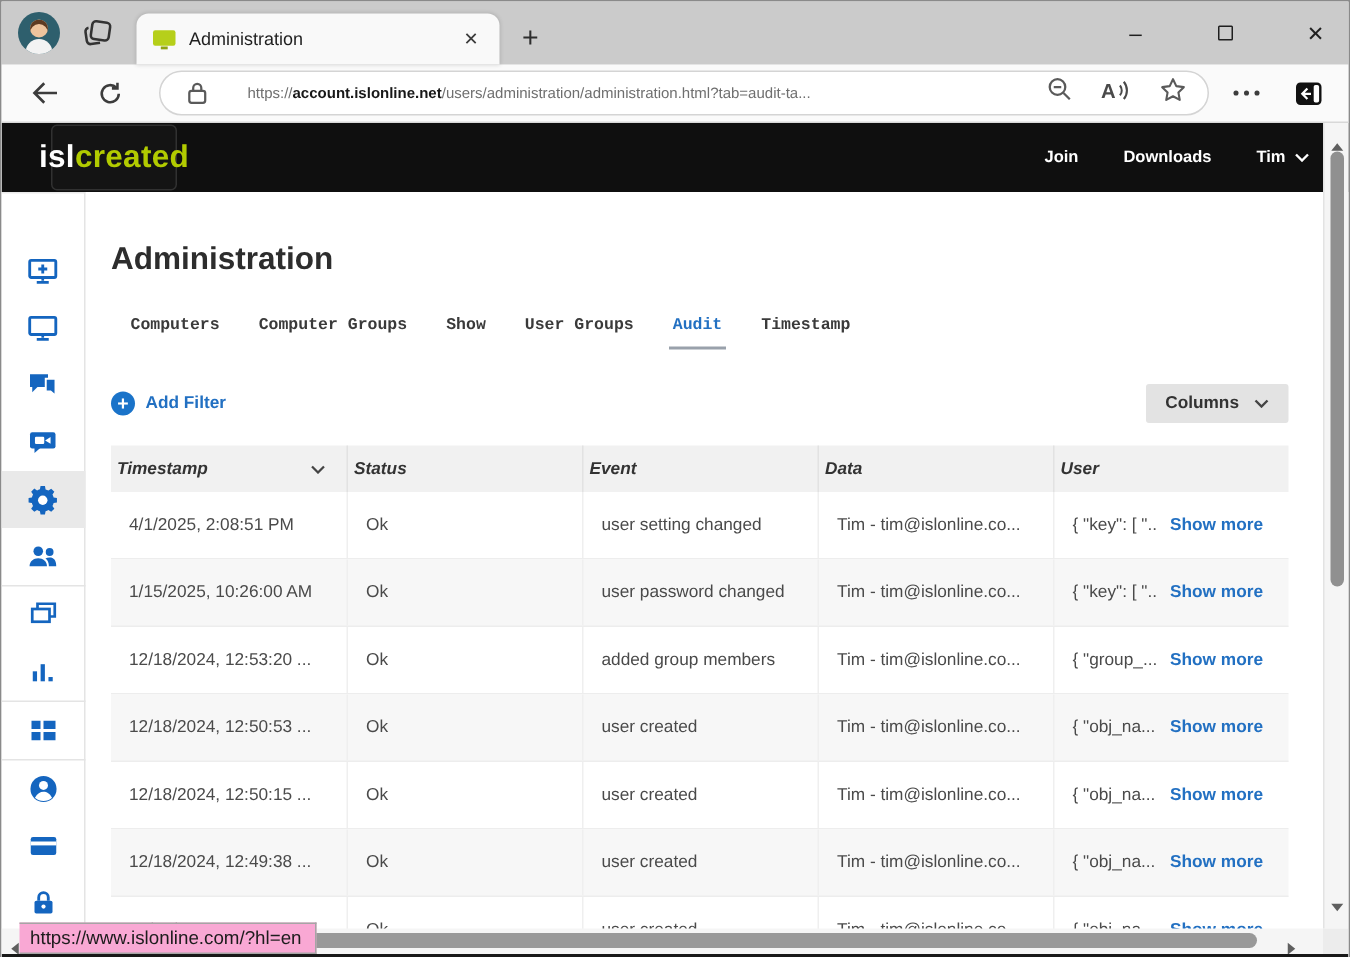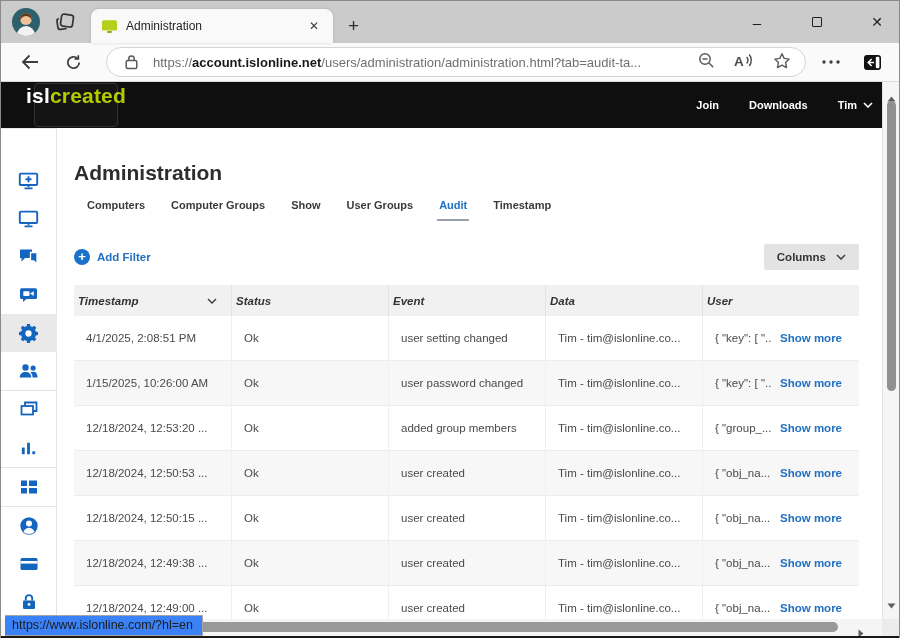--- a/index.html
+++ b/index.html
@@ -32,46 +32,46 @@
 
   
   .toolbar { height:39px; flex:0 0 39px; background:#fafafa; border-bottom:1px solid #d8d8d8;
              display:flex; align-items:center; padding:0 14px 0 20px; }
   .nav-btn { display:flex; align-items:center; cursor:pointer; }
   .back-btn { margin-right:26px; }
   .refresh-btn { margin-right:24px; }
   .urlbar { flex:0 0 700px; height:30px; border:1px solid #d4d4d4; border-radius:15px; background:#fff;
             display:flex; align-items:center; padding:0 14px 0 18px; }
   .url-lock { margin-right:15px; display:flex; cursor:pointer; }
-  .url-text { flex:1; font-size:13px; color:#6f6f6f; white-space:nowrap; overflow:hidden; }
+  .url-text { flex:1; font-size:10px; color:#6f6f6f; white-space:nowrap; overflow:hidden;margin-left:12px; }
   .url-domain { color:#181818; font-weight:700; }
   .url-icons { display:flex; align-items:center; gap:19px; margin-left:10px; }
   .after-url { display:flex; align-items:center; gap:23px; margin-left:16px; }
 
   
   .page { flex:1; position:relative; overflow:hidden; background:#fff; }
   .navbar { height:46px; background:#0f0f0f; position:relative; }
   .logo { position:absolute; left:33px; top:1px; width:84px; height:44px; background:#141414;
-          border:1px solid #313131; border-radius:4px; display:flex; 
+          border:1px solid #313131; border-radius:4px; display:flex; align-items:center;
           justify-content:center; font-size:21px; font-weight:700; letter-spacing:.2px; cursor:pointer; }
   .logo .isl { color:#fff; } .logo .online { color:#b2cb00; }
   .nav-links { position:absolute; right:26px; top:0; height:46px; display:flex; align-items:center; gap:30px; }
   .nav-link { color:#fff; font-size:11px; font-weight:700; cursor:pointer; }
   .user-menu { display:flex; align-items:center; gap:6px; color:#fff; font-size:11px; font-weight:700; cursor:pointer; }
 
   .body-row { display:flex; height:calc(100% - 46px); }
   .sidebar { flex:0 0 56px; width:56px; border-right:1px solid #e4e4e4; border-top:1px solid #e9e9e9;
              background:#fff; padding-top:33px; display:flex; flex-direction:column; align-items:center; }
   .s-item { width:56px; height:38px; display:flex; align-items:center; justify-content:center; cursor:pointer; }
   .s-item.selected { background:#e9e9e9; }
   .s-div { width:56px; height:1px; background:#e4e4e4; }
 
   .main { flex:1; padding:0 40px 0 17px; }
   .page-title { margin-top:32px; font-size:21px; line-height:25px; font-weight:700; color:#2d2d2d; }
-  .tabs { display:flex; margin-top:14px; }
+  .tabs { display:flex; margin-top:26px;font-family:Liberation Mono, monospace; }
   .tab-item { padding:0 13px 10px; font-size:11px; font-weight:700; color:#3a3a3a; position:relative;
               cursor:pointer; white-space:nowrap; }
   .tab-item.active { color:#2270c2; }
   .tab-item.active::after { content:""; position:absolute; left:11px; right:11px; bottom:0; height:2px; background:#99a1ab; }
 
   .filter-row { display:flex; justify-content:space-between; align-items:center; margin-top:23px; }
   .add-filter { display:flex; align-items:center; gap:7px; cursor:pointer; }
   .af-circle { width:16px; height:16px; border-radius:50%; background:#1a73c9; color:#fff; font-size:13px;
                line-height:15px; text-align:center; font-weight:700; }
   .af-label { font-size:11.5px; font-weight:700; color:#2270c2; }
@@ -98,21 +98,21 @@
              border-left:1px solid #e3e3e3; z-index:20; }
   .vthumb { position:absolute; top:19px; left:4px; width:9px; height:290px; border-radius:5px; background:#909090; cursor:pointer; }
   .varrow-up { position:absolute; top:6px; left:4px; cursor:pointer; }
   .varrow-down { position:absolute; bottom:6px; left:4px; cursor:pointer; }
   .hscroll { position:absolute; left:0; right:17px; bottom:2px; height:17px; background:#f5f5f5; z-index:20; }
   .hthumb { position:absolute; left:95px; right:44px; top:3px; height:10px; border-radius:5px; background:#999; cursor:pointer; }
   .harrow-left { position:absolute; left:6px; top:5px; cursor:pointer; }
   .harrow-right { position:absolute; right:18px; top:5px; cursor:pointer; }
   .scroll-corner { position:absolute; right:0; bottom:2px; width:17px; height:17px; background:#ececec; z-index:20; }
   .bottom-edge { position:absolute; left:0; right:0; bottom:0; height:2px; background:#181818; z-index:80; }
-  .status-tooltip { position:absolute; left:4px; bottom:2px; z-index:70; background:#3b82f6;
+  .status-tooltip { position:absolute; left:12px; bottom:2px; z-index:70; background:#f9a8d4;
                     border:1px solid #a5a5a5; border-left:none; padding:2px 9px 3px 7px;
                     font-size:12.5px; color:#1c1c1c; white-space:nowrap; }
 </style>
 </head>
 <body>
 
 <div class="window">
 
   <div class="titlebar">
     <div class="avatar">

